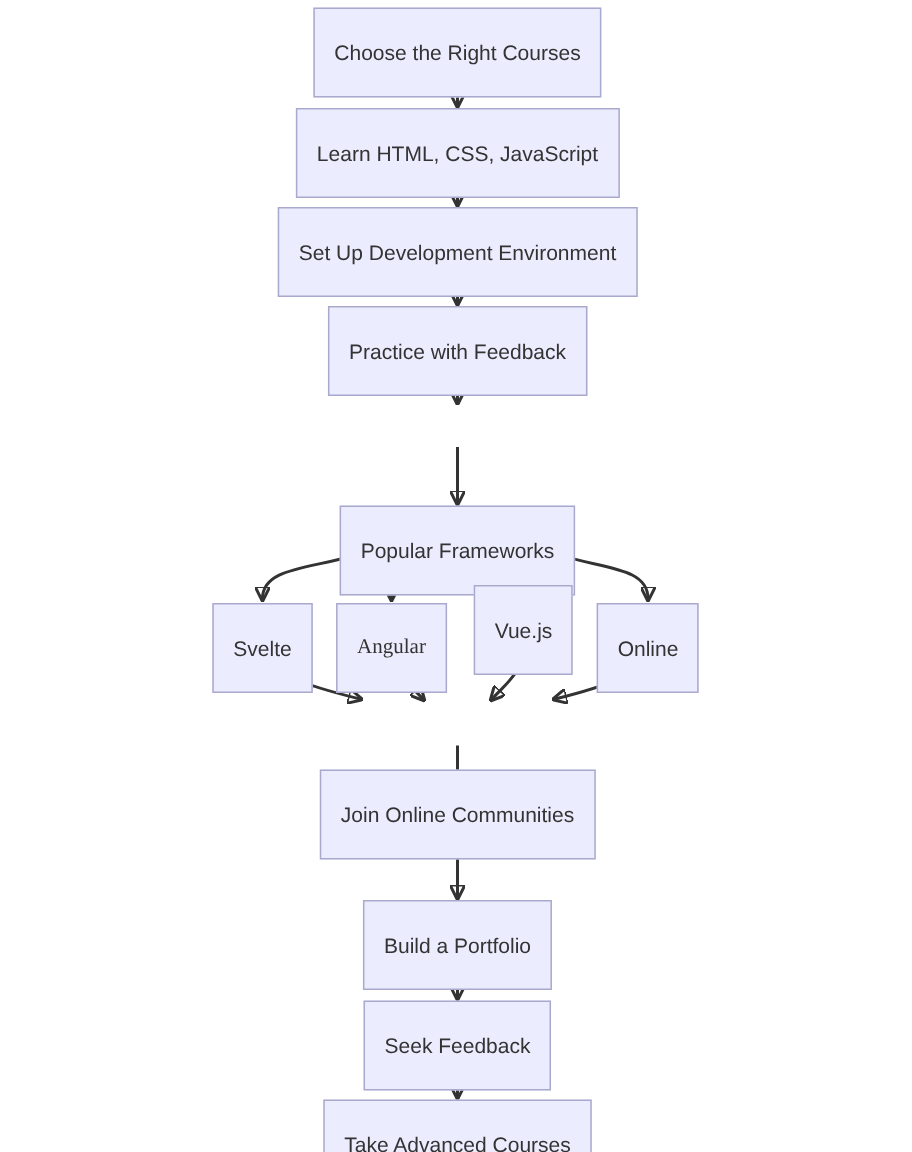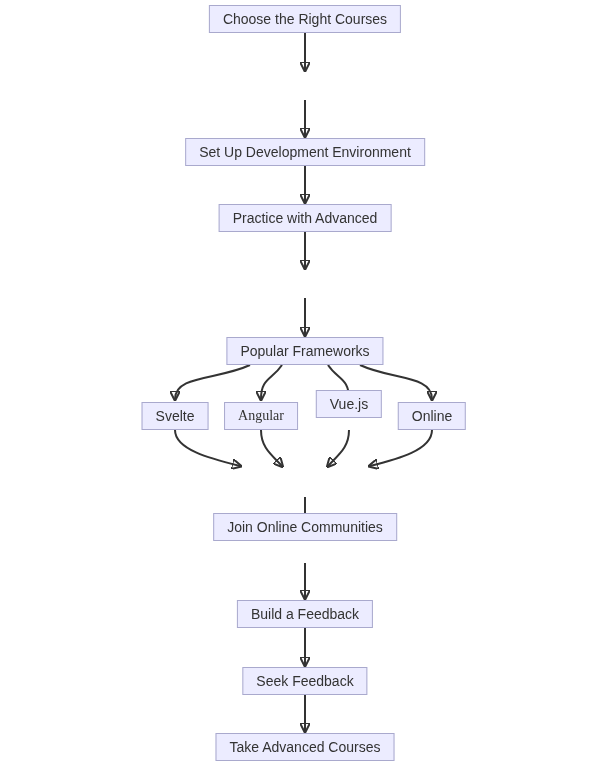--- a/index.html
+++ b/index.html
@@ -25,21 +25,21 @@
   .edges path {
     fill: none;
     stroke: #333333;
     stroke-width: 2px;
   }
   .node {
     position: absolute;
     transform: translateX(-50%);
     height: 26px;
     line-height: 26px;
-    padding: 0 13px;
+    padding: 16px 13px;
     background: #ECECFF;
     border: 1px solid #A9A9CD;
     color: #333333;
     font-size: 14px;
     white-space: nowrap;
     text-align: left;
     box-sizing: content-box;
   }
 </style>
 </head>
@@ -70,27 +70,28 @@
     <path d="M349,430 C 349,448 338,455 328,466" marker-end="url(#arrow)"></path>
     <path d="M432,430 C 432,450 398,459 370,466" marker-end="url(#arrow)"></path>
 
     <path d="M305,497 V533" marker-end="url(#arrow)"></path>
     <path d="M305,563 V598" marker-end="url(#arrow)"></path>
     <path d="M305,628 V665" marker-end="url(#arrow)"></path>
     <path d="M305,695 V731" marker-end="url(#arrow)"></path>
   </svg>
 
   <div class="node" style="left:305px; top:5px;">Choose the Right Courses</div>
+  <div class="node" style="left:305px; top:72px;">Learn HTML, CSS, JavaScript</div>
   <div class="node" style="left:305px; top:138px;">Set Up Development Environment</div>
-  <div class="node" style="left:305px; top:204px;">Practice with Advanced</div>
+  <div class="node" style="left:305px; top:204px;">Practice with Feedback</div>
   <div class="node" style="left:305px; top:337px;">Popular Frameworks</div>
 
   <div class="node" style="left:175px; top:402px;">Svelte</div>
   <div class="node" style="left:261px; top:402px;font-family:Liberation Serif, serif;">Angular</div>
   <div class="node" style="left:349px; top:390px;">Vue.js</div>
   <div class="node" style="left:432px; top:402px;">Online</div>
 
   <div class="node" style="left:305px; top:469px;margin-top:44px;">Join Online Communities</div>
-  <div class="node" style="left:305px; top:600px;">Build a Feedback</div>
+  <div class="node" style="left:305px; top:600px;">Build a Portfolio</div>
   <div class="node" style="left:305px; top:667px;">Seek Feedback</div>
   <div class="node" style="left:305px; top:733px;">Take Advanced Courses</div>
 
 </div>
 
 </body></html>

